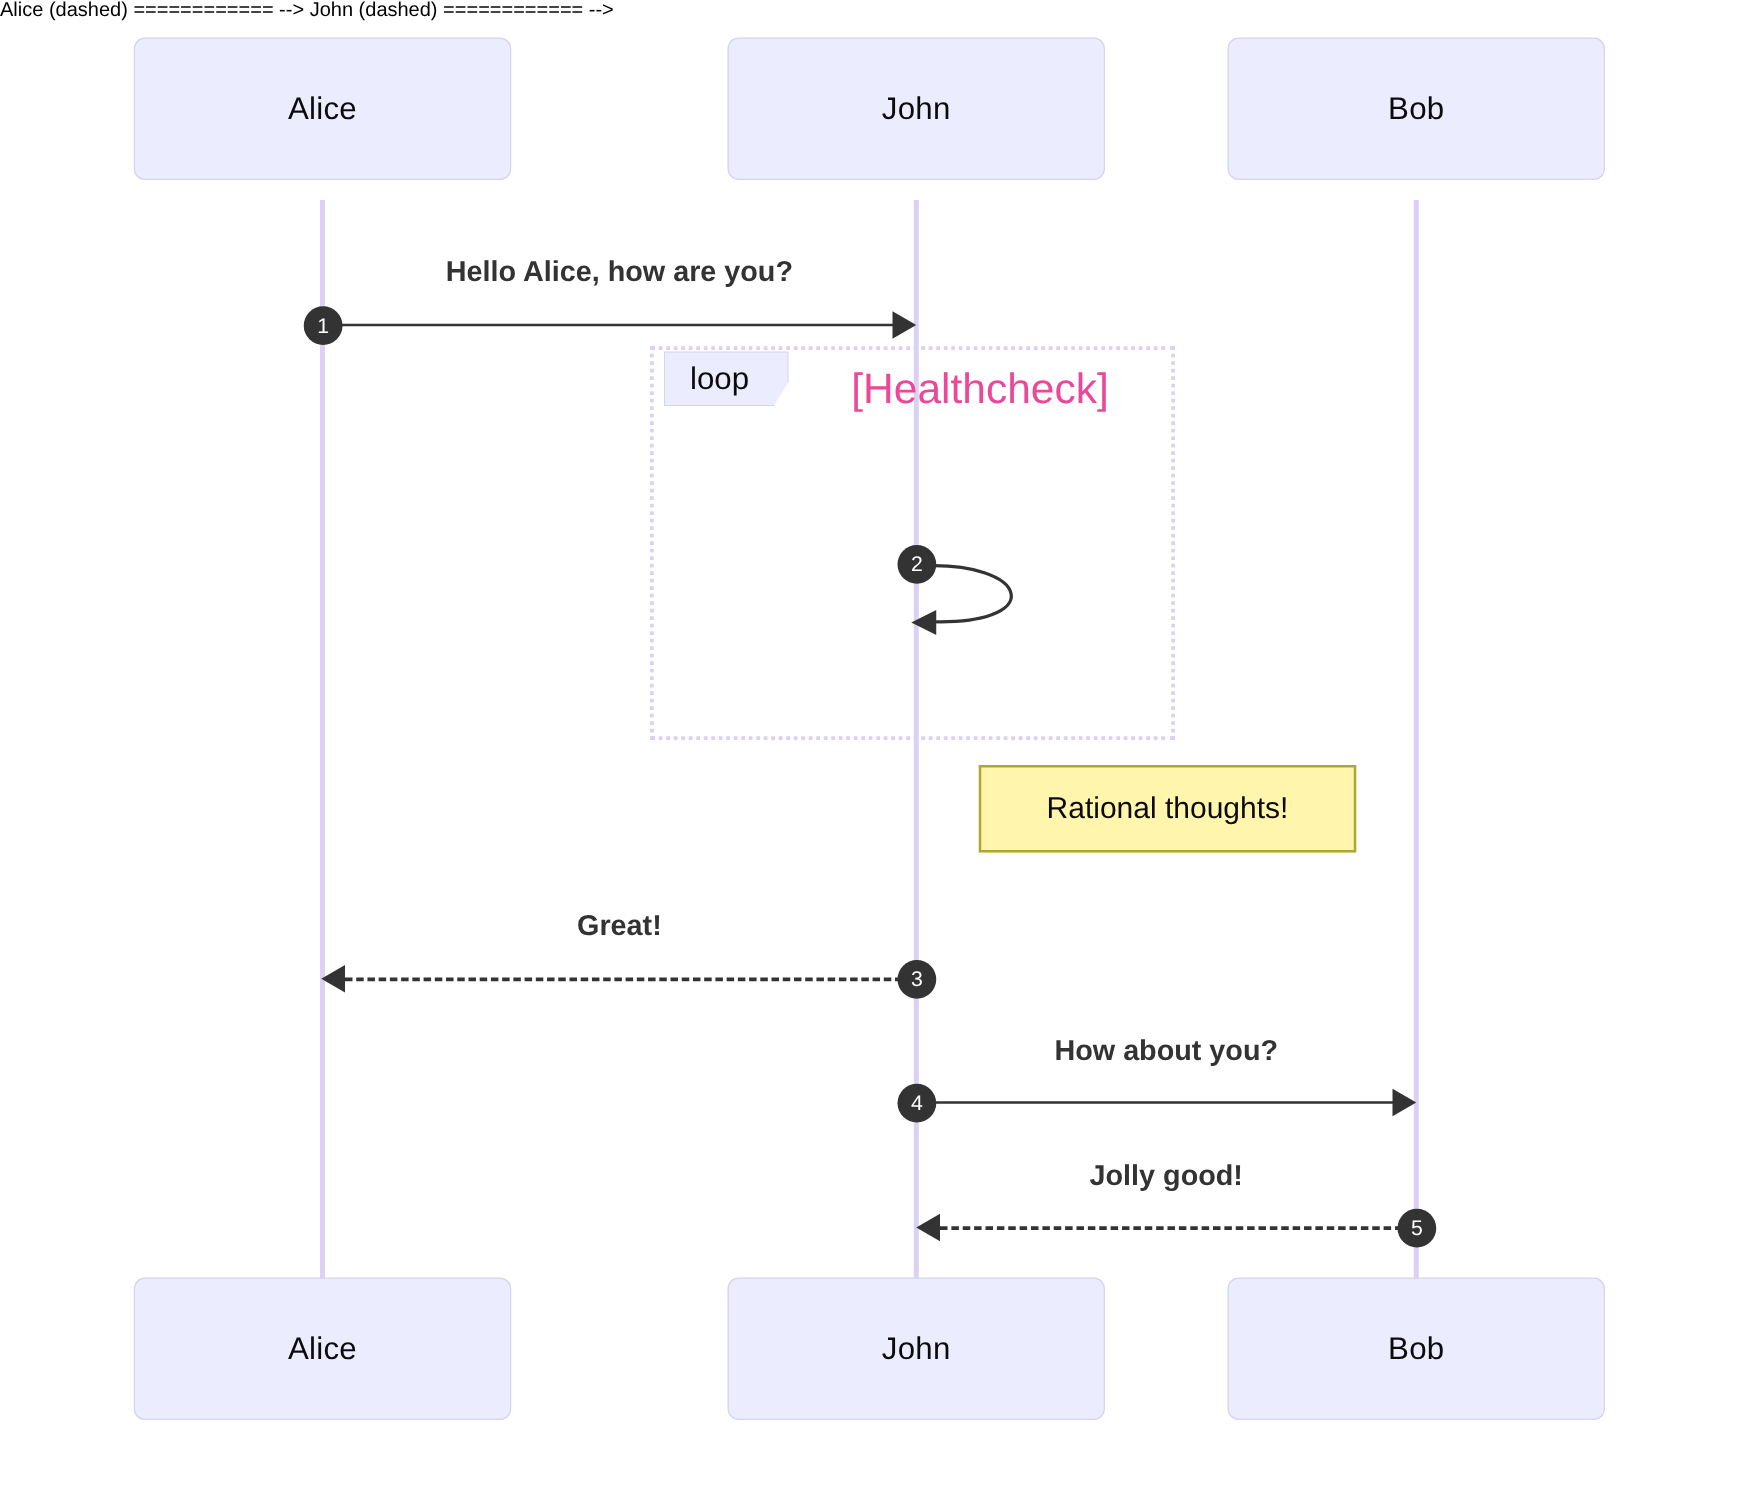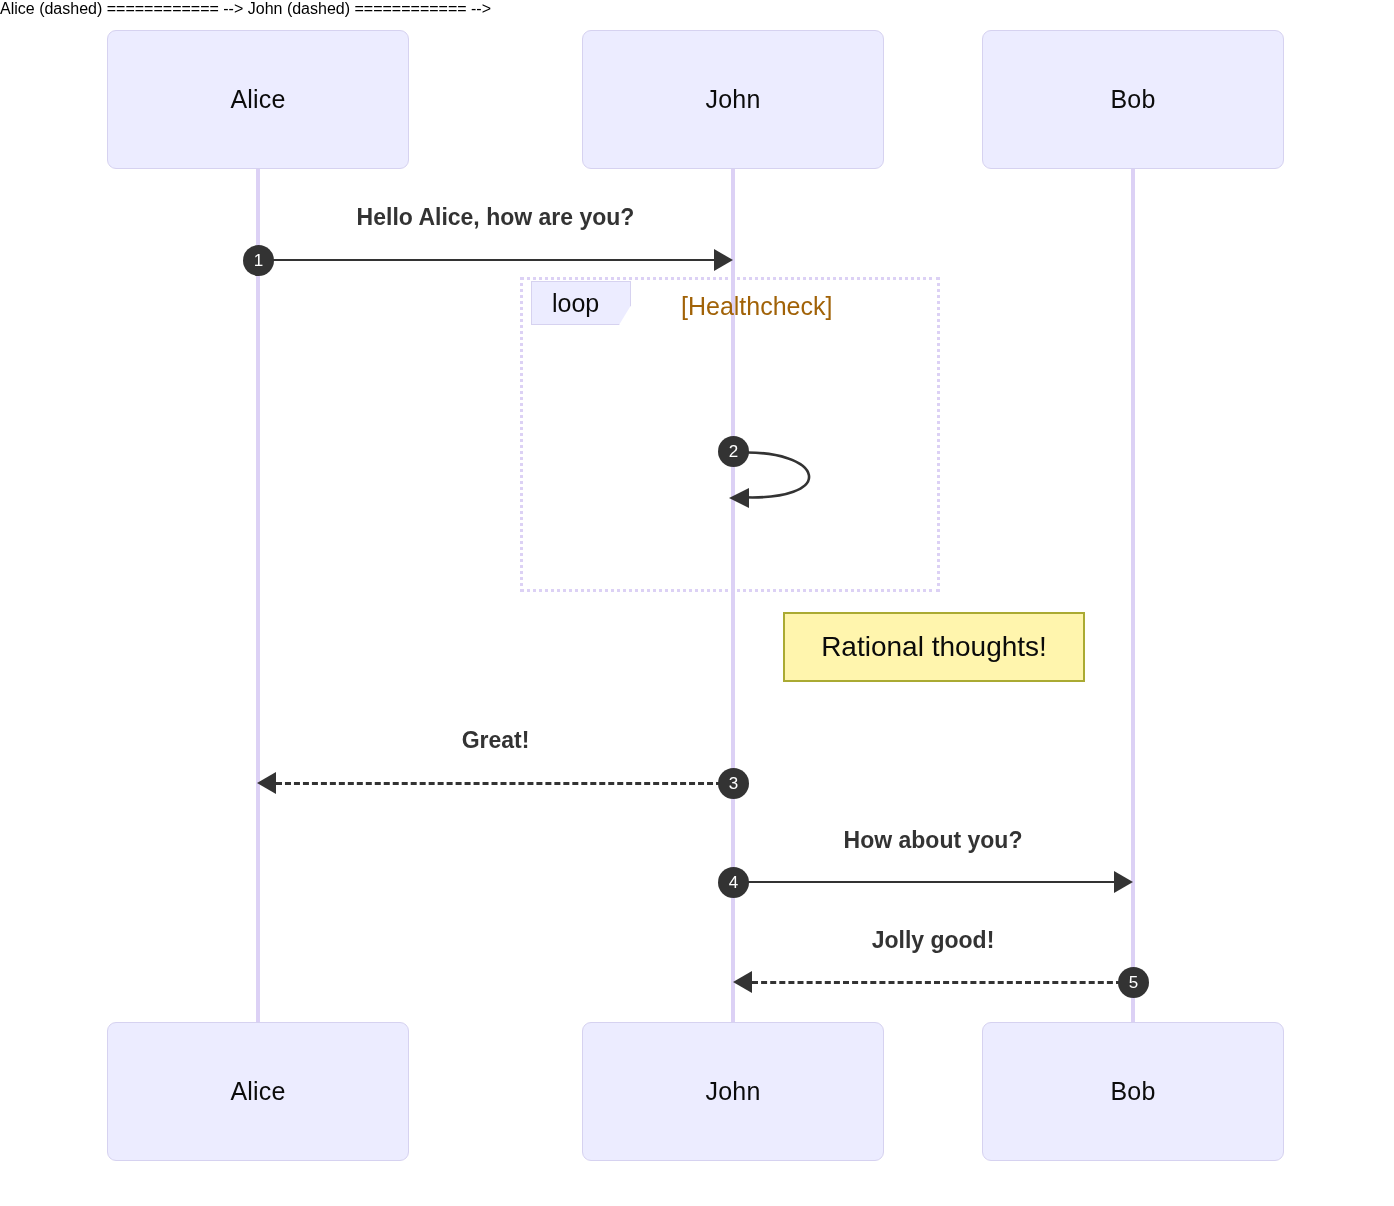--- a/index.html
+++ b/index.html
@@ -18,21 +18,21 @@
   #diagram {
     position: absolute;
     inset: 0;
     width: 1394px;
     height: 1206px;
   }
   
   .actor-box {
     position: absolute;
     width: 302px;
-    height: 139px;
+    height: 114px;
     background: #ECECFF;
     border: 1.6px solid #D6D2F0;
     border-radius: 9px;
     box-sizing: border-box;
     display: flex;
     align-items: center;
     justify-content: center;
   }
   .actor-label {
     font-size: 25px;
@@ -114,38 +114,38 @@
     clip-path: polygon(0 0, 100% 0, 100% 55%, 88% 100%, 0 100%);
   }
   .loop-tab-text {
     font-size: 25px;
     color: #0b0b0b;
     font-weight: 400;
     line-height: 1;
   }
   .loop-title {
     position: absolute;
-    font-size: 25px;
-    color: #a16207;
+    font-size: 34px;
+    color: #ec4899;
     font-weight: 400;
     white-space: nowrap;
     line-height: 1;
   }
   
   .note-box {
     position: absolute;
     background: #FFF5AD;
     border: 2.4px solid #AAAA33;
     box-sizing: border-box;
     display: flex;
     align-items: center;
     justify-content: center;
   }
   .note-text {
-    font-size: 28px;
+    font-size: 24px;
     color: #0b0b0b;
     font-weight: 400;
     white-space: nowrap;
     line-height: 1;
   }
   
   .self-msg {
     position: absolute;
     overflow: visible;
   }

